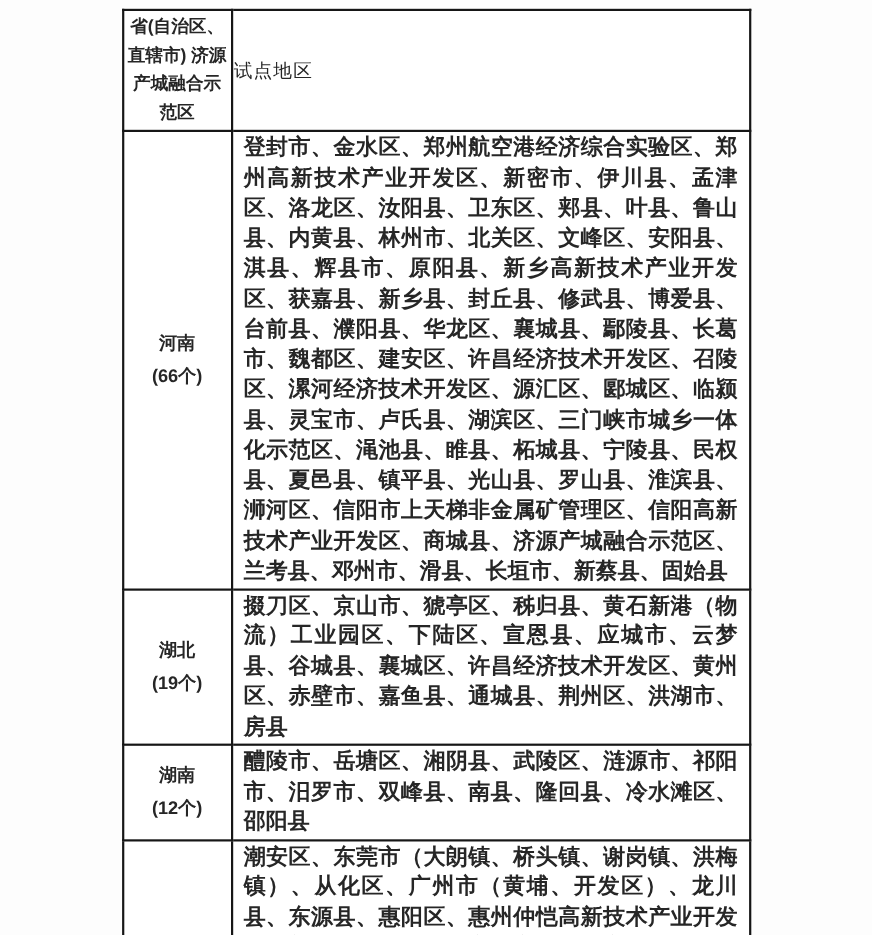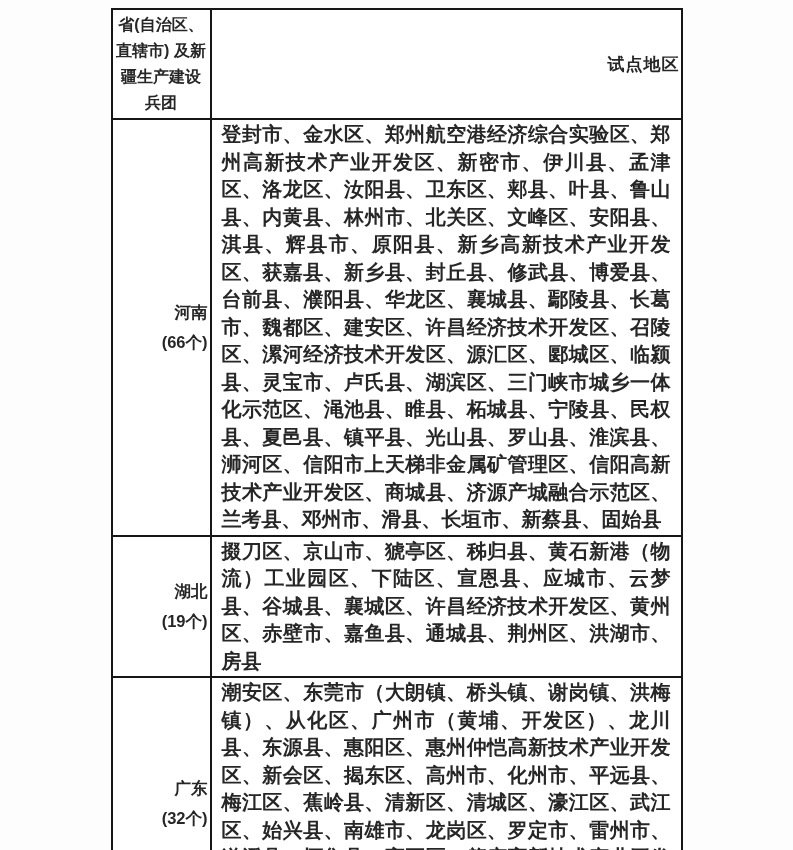--- a/index.html
+++ b/index.html
@@ -35,26 +35,26 @@
   th.province-header {
     font-size: 16px;
     font-weight: 700;
     line-height: 26px;
     padding: 2px 3px;
     text-align: center;
     word-break: break-all;
   }
   th.areas-header {
     font-size: 17px;
-    font-weight: 700;
-    text-align: right;
+    font-weight: 400;
+    text-align: left;
     letter-spacing: 1px;
   }
   td.province {
-    text-align: right;
+    text-align: center;
     font-weight: 700;
     font-size: 16.5px;
     line-height: 30px;
     padding: 0 2px;
     border-radius: 21px;
   }
   td.areas {
     font-size: 20px;
     font-weight: 600;
     line-height: 27.5px;
@@ -72,39 +72,46 @@
 <body>
 
 <div class="page">
   <table class="pilot-table">
     <colgroup>
         <col class="c1">
         <col class="c2">
       </colgroup>
     <thead>
       <tr class="header-row">
-        <th class="province-header">省(自治区、直辖市) 及新疆生产建设兵团</th>
+        <th class="province-header">省(自治区、直辖市) 济源产城融合示范区</th>
         <th class="areas-header">试点地区</th>
       </tr>
     </thead>
     <tbody>
       <tr class="row-henan">
         <td class="province">
           <div>河南</div>
           <div>(66个)</div>
         </td>
         <td class="areas">登封市、金水区、郑州航空港经济综合实验区、郑州高新技术产业开发区、新密市、伊川县、孟津区、洛龙区、汝阳县、卫东区、郏县、叶县、鲁山县、内黄县、林州市、北关区、文峰区、安阳县、淇县、辉县市、原阳县、新乡高新技术产业开发区、获嘉县、新乡县、封丘县、修武县、博爱县、台前县、濮阳县、华龙区、襄城县、鄢陵县、长葛市、魏都区、建安区、许昌经济技术开发区、召陵区、漯河经济技术开发区、源汇区、郾城区、临颍县、灵宝市、卢氏县、湖滨区、三门峡市城乡一体化示范区、渑池县、睢县、柘城县、宁陵县、民权县、夏邑县、镇平县、光山县、罗山县、淮滨县、浉河区、信阳市上天梯非金属矿管理区、信阳高新技术产业开发区、商城县、济源产城融合示范区、兰考县、邓州市、滑县、长垣市、新蔡县、固始县</td>
       </tr>
       <tr class="row-hubei">
         <td class="province">
           <div>湖北</div>
           <div>(19个)</div>
         </td>
         <td class="areas">掇刀区、京山市、猇亭区、秭归县、黄石新港（物流）工业园区、下陆区、宣恩县、应城市、云梦县、谷城县、襄城区、许昌经济技术开发区、黄州区、赤壁市、嘉鱼县、通城县、荆州区、洪湖市、房县</td>
       </tr>
+      <tr class="row-hunan">
+        <td class="province">
+          <div>湖南</div>
+          <div>(12个)</div>
+        </td>
+        <td class="areas">醴陵市、岳塘区、湘阴县、武陵区、涟源市、祁阳市、汨罗市、双峰县、南县、隆回县、冷水滩区、邵阳县</td>
+      </tr>
       <tr class="row-guangdong">
         <td class="province">
           <div>广东</div>
           <div>(32个)</div>
         </td>
         <td class="areas">潮安区、东莞市（大朗镇、桥头镇、谢岗镇、洪梅镇）、从化区、广州市（黄埔、开发区）、龙川县、东源县、惠阳区、惠州仲恺高新技术产业开发区、新会区、揭东区、高州市、化州市、平远县、梅江区、蕉岭县、清新区、清城区、濠江区、武江区、始兴县、南雄市、龙岗区、罗定市、雷州市、遂溪县、怀集县、高要区、肇庆高新技术产业开发区、封开县、广宁县、中山市（三角镇、南头镇、古镇镇、火炬开发区）、斗门区</td>
       </tr>
     </tbody>
   </table>
 </div>

